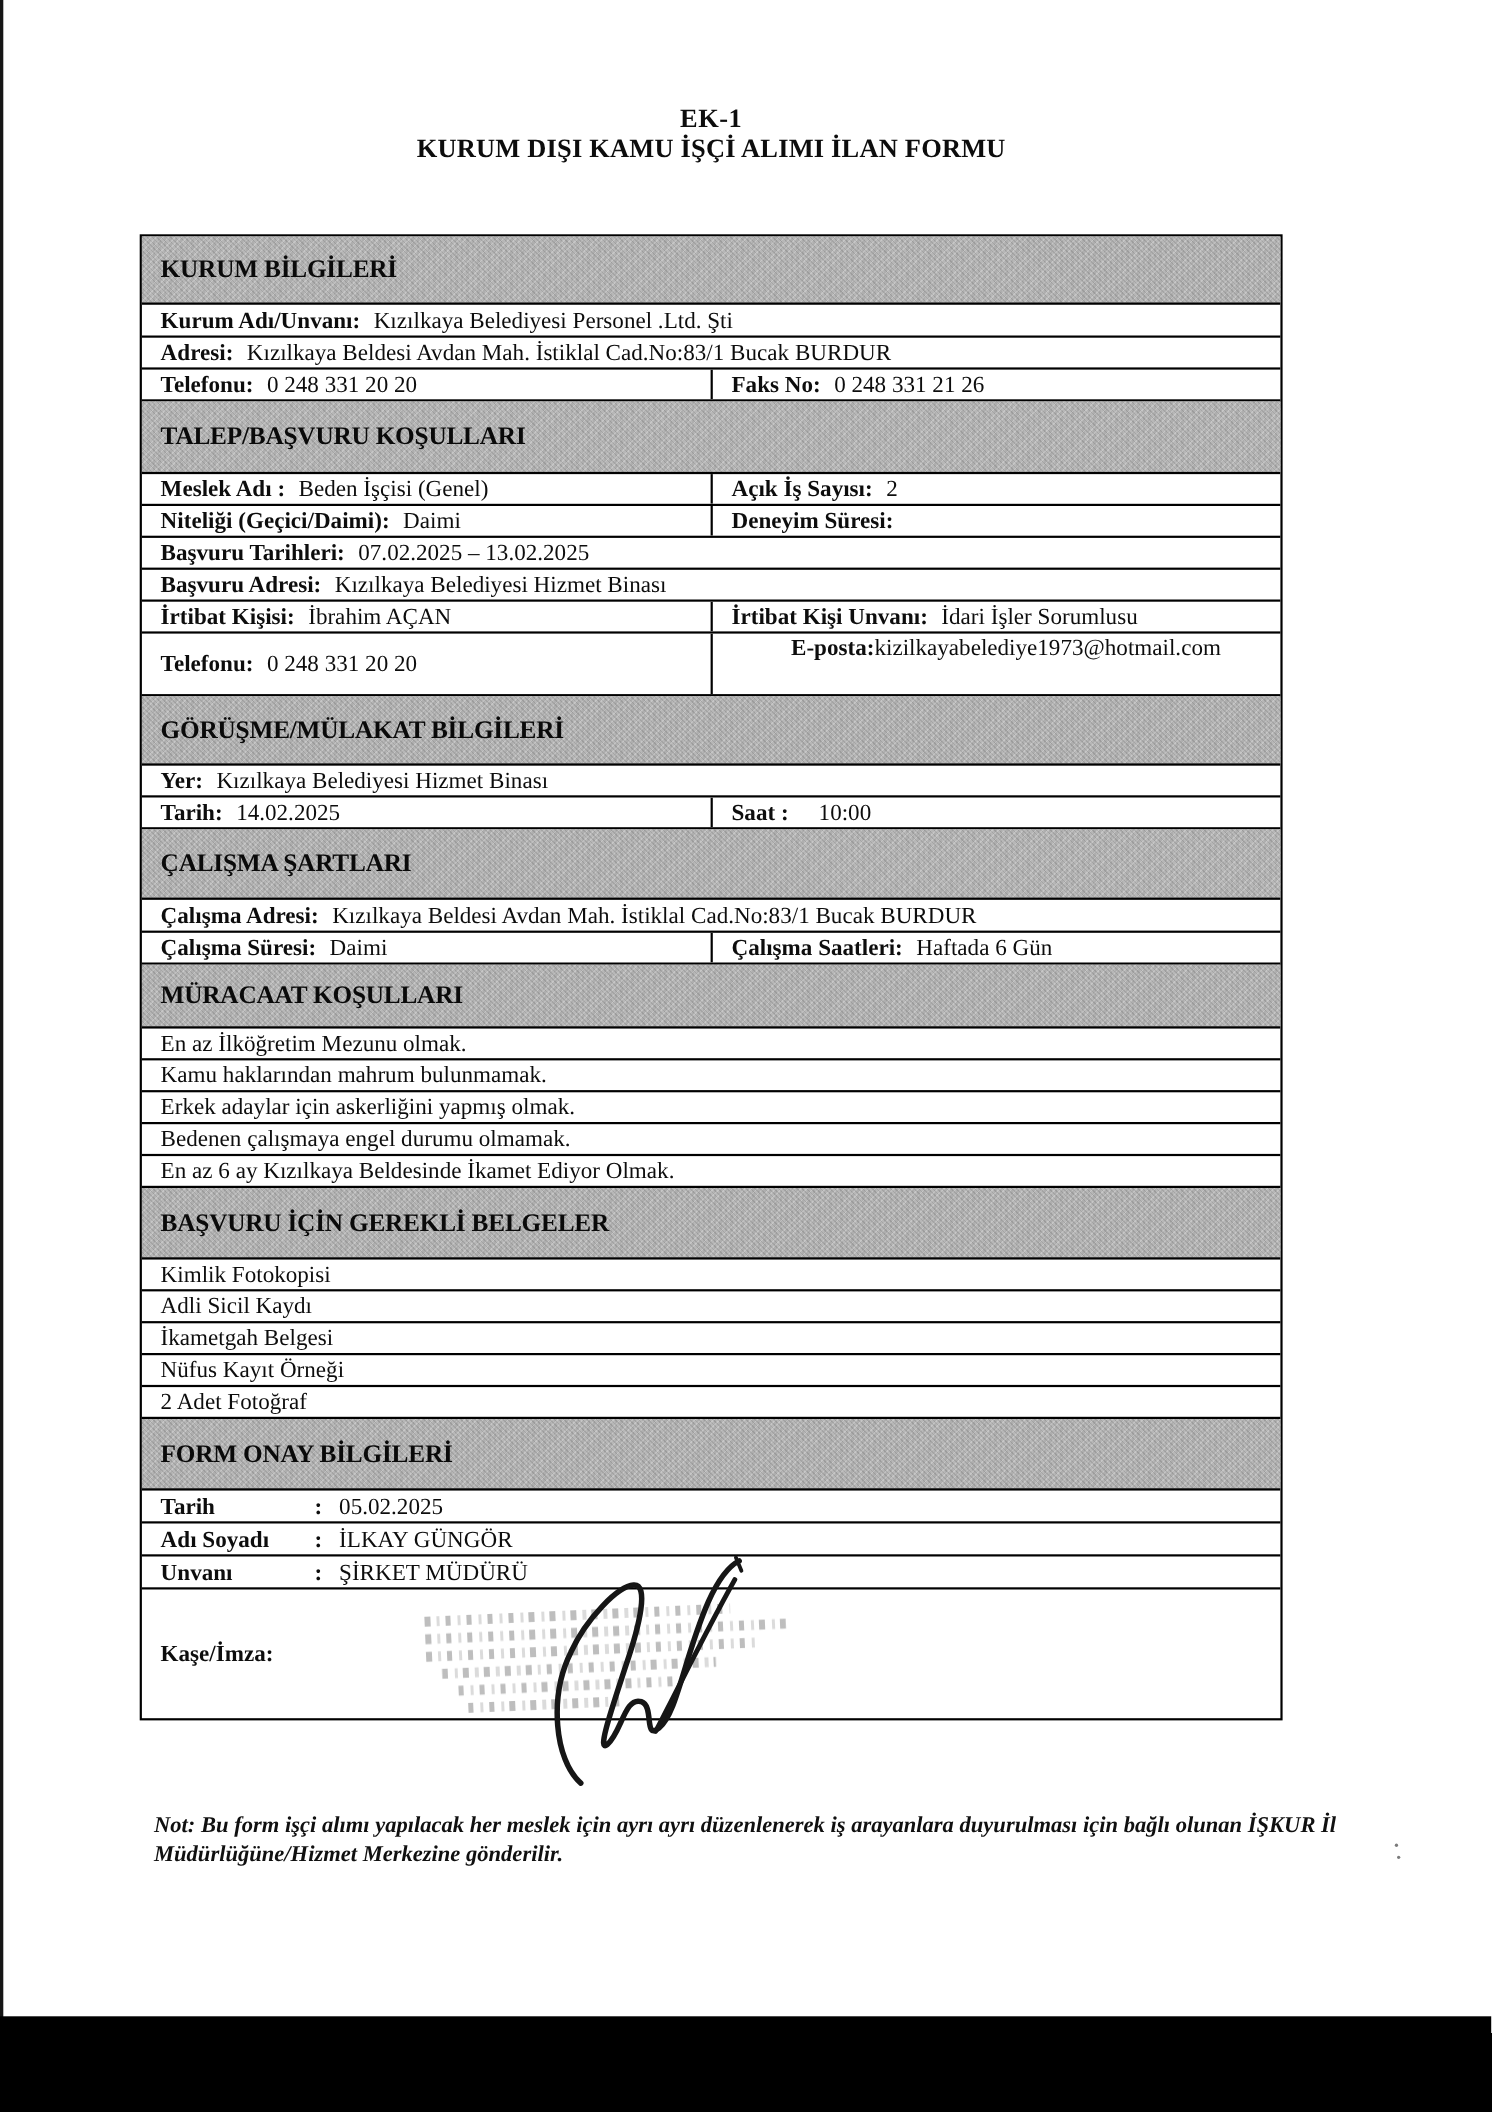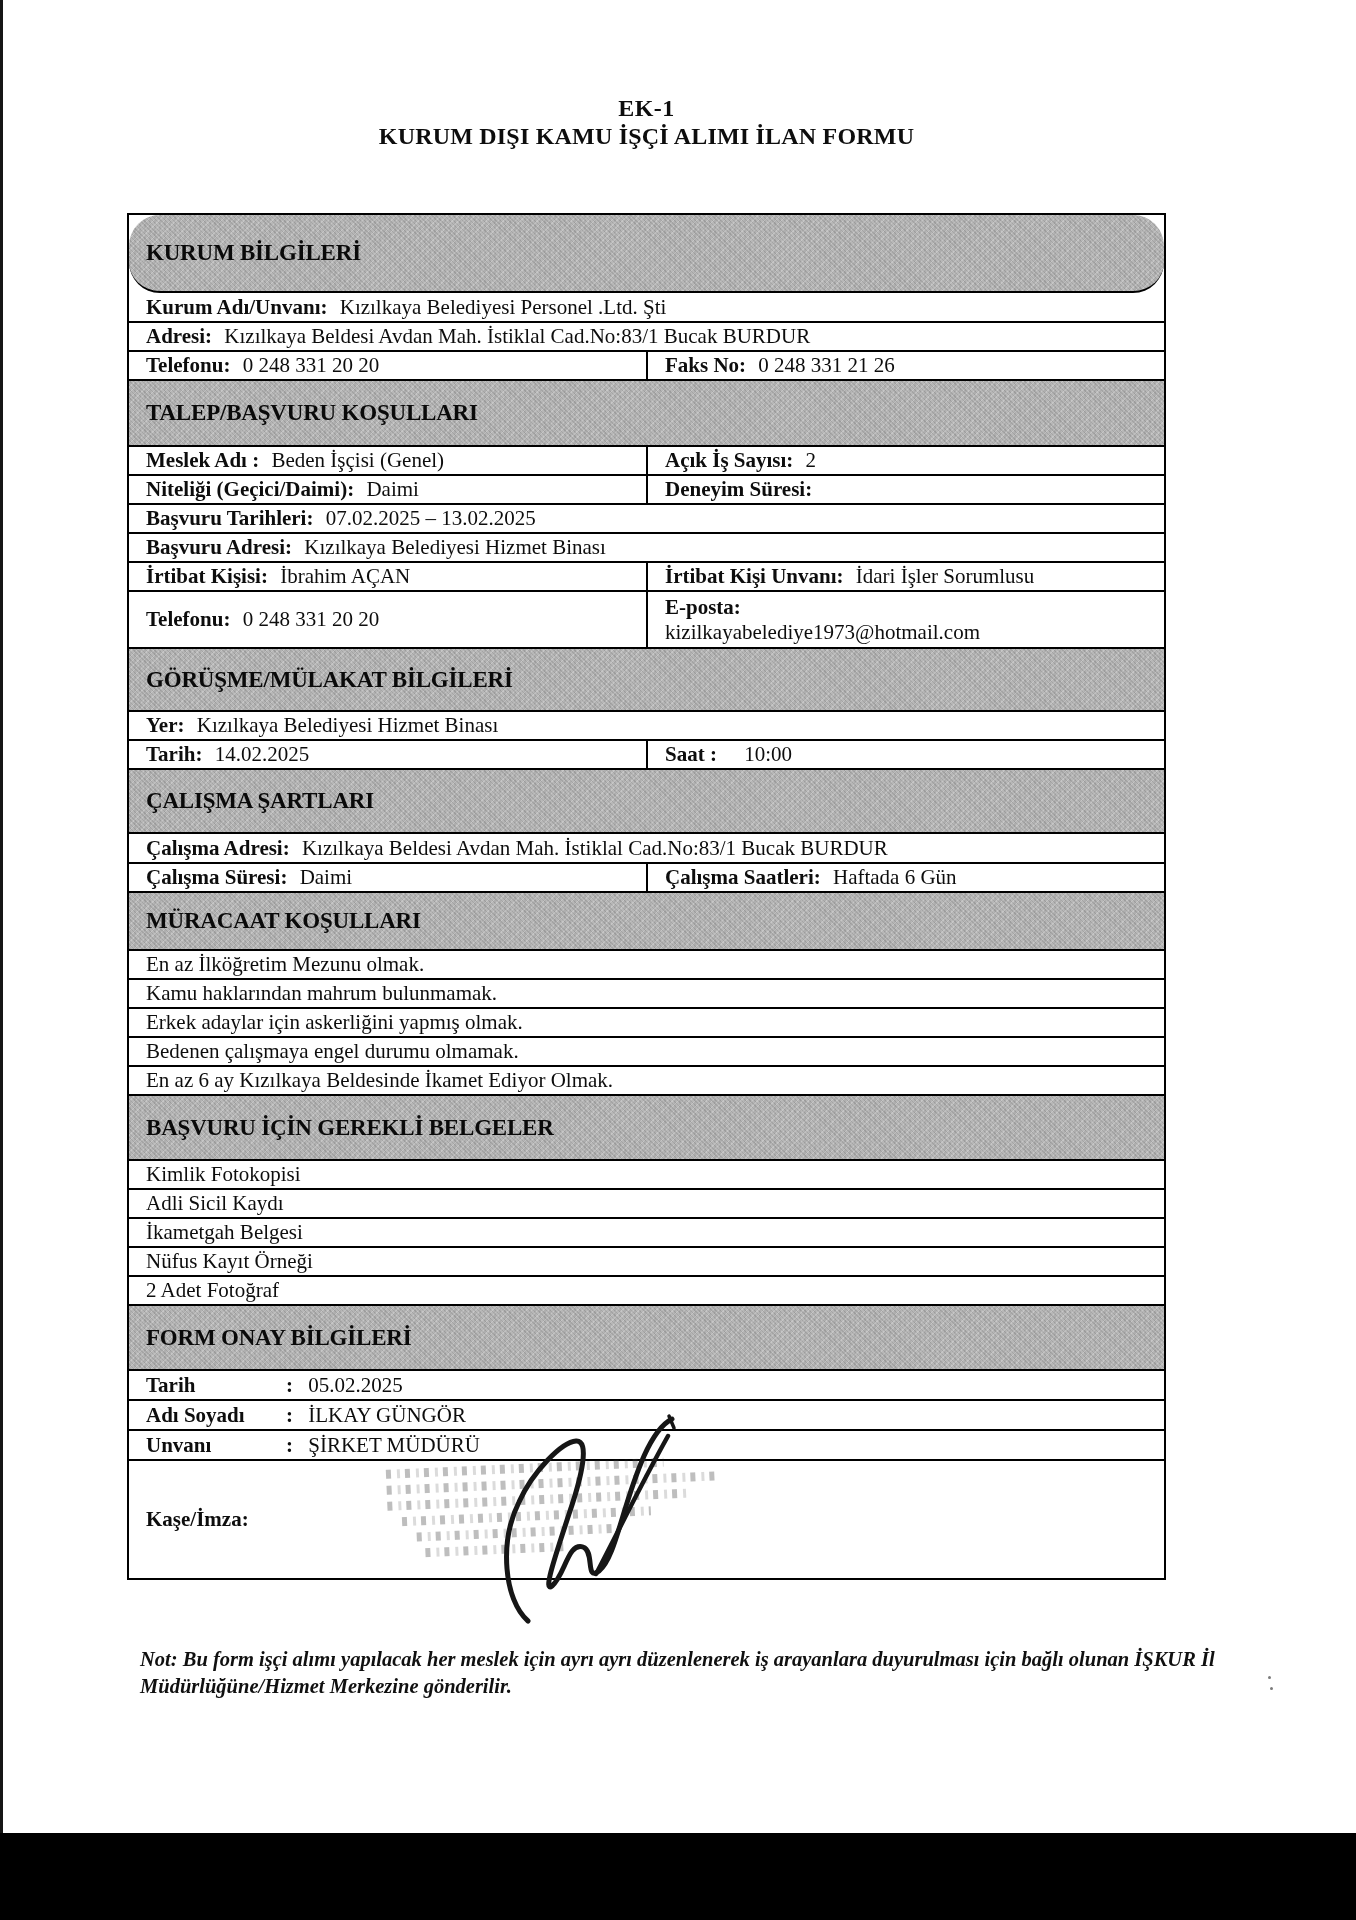--- a/index.html
+++ b/index.html
@@ -27,29 +27,29 @@
   .grayhead{
     box-sizing:border-box;border-bottom:2px solid #000;display:flex;align-items:center;
     padding-left:17px;
     background-color:#b7b7b7;
     background-image:
       repeating-linear-gradient(45deg, rgba(0,0,0,.10) 0 1px, transparent 1px 3px),
       repeating-linear-gradient(-45deg, rgba(255,255,255,.22) 0 1px, transparent 1px 4px),
       repeating-linear-gradient(90deg, rgba(0,0,0,.05) 0 2px, transparent 2px 5px);
     font-weight:bold;font-size:23px;letter-spacing:-0.2px;color:#0a0a0a;
   }
-  .h70{height:78px;border-radius:31px;} .h66{height:66px;} .h63{height:63px;} .h64{height:64px;}
+  .h70{height:62px;} .h66{height:66px;} .h63{height:63px;} .h64{height:64px;}
   .h62{height:58px;} .h65{height:65px;}
   .r30{height:30px;align-items:center;} .r29{height:29px;} .r57{height:57px;} .r125{height:117px;}
 
   .cell{box-sizing:border-box;padding-left:17px;font-size:21px;line-height:1.15;white-space:nowrap;overflow:hidden;}
   .cell-full{width:100%;}
   .cell-l{width:519px;border-right:2px solid #000;align-self:stretch;display:flex;align-items:center;}
   .cell-r{flex:1;align-self:stretch;display:flex;align-items:center;}
-  .cell-r-wrap{flex:1;align-self:stretch;display:flex;flex-direction:column;justify-content:center;}
+  .cell-r-wrap{flex:1;align-self:stretch;display:flex;flex-direction:row;justify-content:center;}
   .lbl{font-weight:bold;}
   .val{font-weight:normal;}
   .gap{display:inline-block;width:7px;}
   .gapwide{display:inline-block;width:22px;}
 
   .onay-label{display:inline-block;width:140px;font-weight:bold;}
   .onay-colon{font-weight:bold;display:inline-block;margin-right:10px;}
 
   .note-block{
     position:absolute;left:140px;top:1646px;width:1122px;

